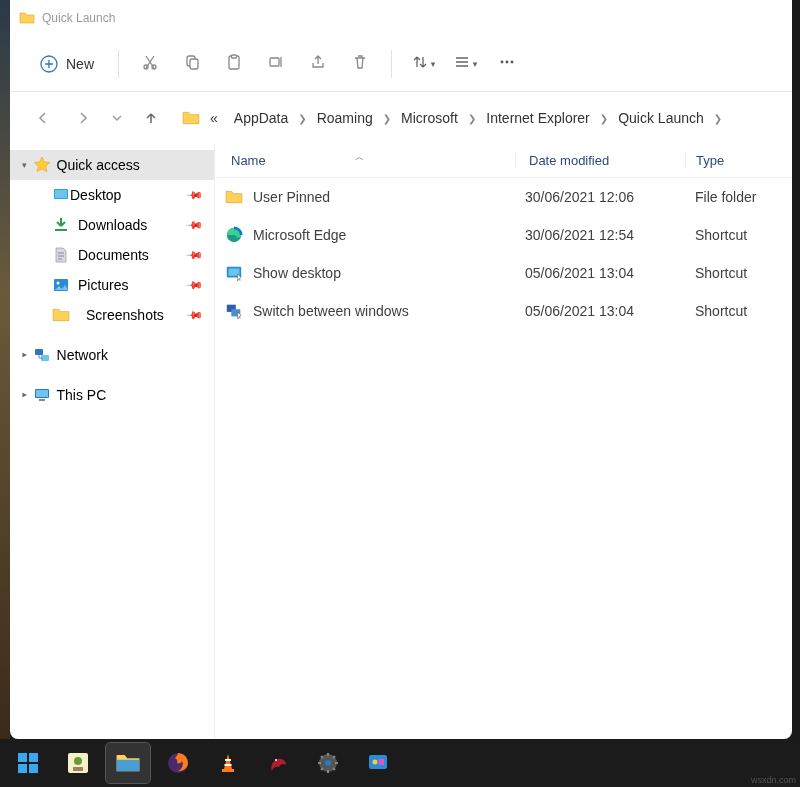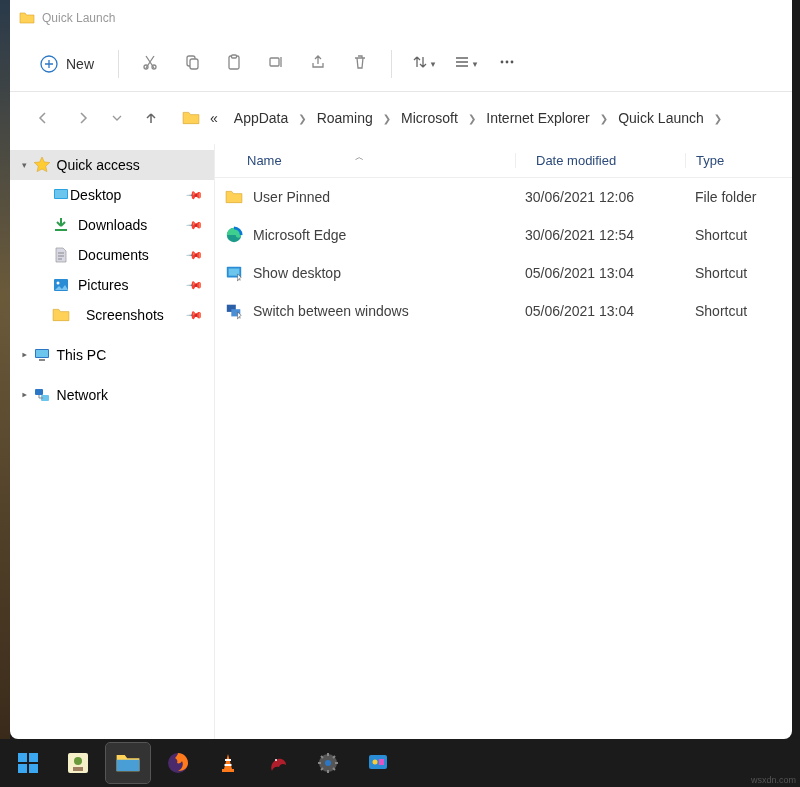--- a/index.html
+++ b/index.html
@@ -18,22 +18,22 @@
   .bc-chev { color: #888; font-size: 10px; }
   .body { flex: 1; display: flex; overflow: hidden; }
   .sidebar { width: 205px; border-right: 1px solid #eee; padding-top: 6px; font-size: 14px; }
   .nav-item { height: 30px; display: flex; align-items: center; padding-left: 10px; gap: 6px; cursor: pointer; position: relative; }
   .nav-item.sub { padding-left: 42px; justify-content: space-between; padding-right: 12px; }
   .nav-item.selected { background: #e6e6e6; }
   .nav-item.spaced { margin-top: 10px; }
   .pin { color: #999; font-size: 11px; transform: rotate(45deg); }
   .content { flex: 1; display: flex; flex-direction: column; }
   .columns { height: 34px; display: flex; align-items: center; border-bottom: 1px solid #eee; font-size: 13px; color: #2b4a7a; }
-  .col-name { flex: 0 0 300px; padding-left: 32px; position: relative; }
-  .col-date { flex: 0 0 170px; border-left: 1px solid #eee; padding-left: 20px; }
+  .col-name { flex: 0 0 300px; padding-left: 16px; position: relative; }
+  .col-date { flex: 0 0 170px; border-left: 1px solid #eee; padding-left: 13px; }
   .col-type { flex: 1; border-left: 1px solid #eee; padding-left: 10px; }
   .sort-ind { position: absolute; left: 140px; top: -2px; font-size: 9px; color: #666; }
   .rows { flex: 1; }
   .row { height: 38px; display: flex; align-items: center; font-size: 14px; color: #404040; cursor: pointer; }
   .cell-name { flex: 0 0 300px; padding-left: 10px; display: flex; align-items: center; gap: 10px; }
   .cell-date { flex: 0 0 170px; padding-left: 10px; }
   .cell-type { flex: 1; padding-left: 10px; }
   .status { height: 26px; border-top: 1px solid #eee; display: flex; align-items: center; padding: 0 10px; font-size: 12px; color: #444; }
   .taskbar { position: absolute; left: 0; right: 0; bottom: 0; height: 48px; background: #1b1b1b; display: flex; align-items: center; padding: 0 6px; gap: 6px; }
   .task-btn { width: 44px; height: 40px; display: flex; align-items: center; justify-content: center; border-radius: 4px; cursor: pointer; }
@@ -234,37 +234,37 @@
               </svg>
             </span>
             <span>Screenshots</span>
           </span>
         <span class="pin">📌</span>
       </div>
       <div class="nav-item spaced" style="padding-left:10px">
         <span class="chev-d" style="transform:rotate(-90deg)">▾</span>
         <span class="ico">
             <svg width="18" height="18" viewBox="0 0 18 18">
+              <rect x="2" y="3" width="8" height="6" rx="1" fill="#2b77c5"></rect>
+              <rect x="8" y="9" width="8" height="6" rx="1" fill="#6cc5ed"></rect>
+              <path d="M6 9v3h4" stroke="#888" stroke-width="1" fill="none"></path>
+            </svg>
+          </span>
+        <span>Network</span>
+      </div>
+      <div class="nav-item spaced" style="padding-left:10px">
+        <span class="chev-d" style="transform:rotate(-90deg)">▾</span>
+        <span class="ico">
+            <svg width="18" height="18" viewBox="0 0 18 18">
               <rect x="2" y="3" width="14" height="9" rx="1" fill="#2b77c5"></rect>
               <rect x="3" y="4" width="12" height="7" fill="#6cc5ed"></rect>
               <rect x="6" y="13" width="6" height="2" fill="#888"></rect>
             </svg>
           </span>
         <span>This PC</span>
-      </div>
-      <div class="nav-item spaced" style="padding-left:10px">
-        <span class="chev-d" style="transform:rotate(-90deg)">▾</span>
-        <span class="ico">
-            <svg width="18" height="18" viewBox="0 0 18 18">
-              <rect x="2" y="3" width="8" height="6" rx="1" fill="#2b77c5"></rect>
-              <rect x="8" y="9" width="8" height="6" rx="1" fill="#6cc5ed"></rect>
-              <path d="M6 9v3h4" stroke="#888" stroke-width="1" fill="none"></path>
-            </svg>
-          </span>
-        <span>Network</span>
       </div>
     </div>
 
     <div class="content">
       <div class="columns">
         <div class="col-name"><span>Name</span><span class="sort-ind">︿</span></div>
         <div class="col-date"><span>Date modified</span></div>
         <div class="col-type"><span>Type</span></div>
       </div>
       <div class="rows">

